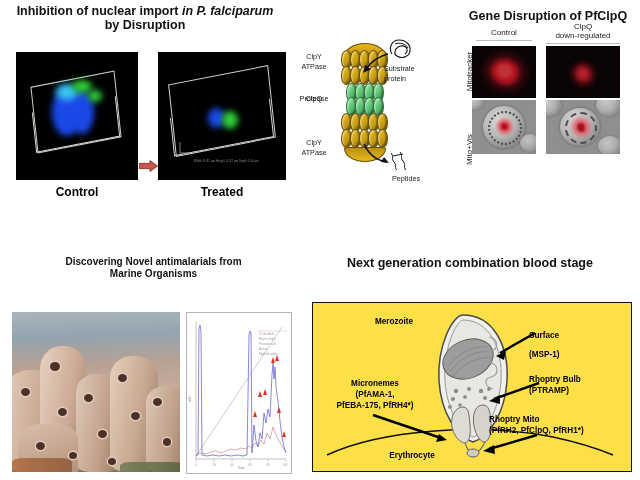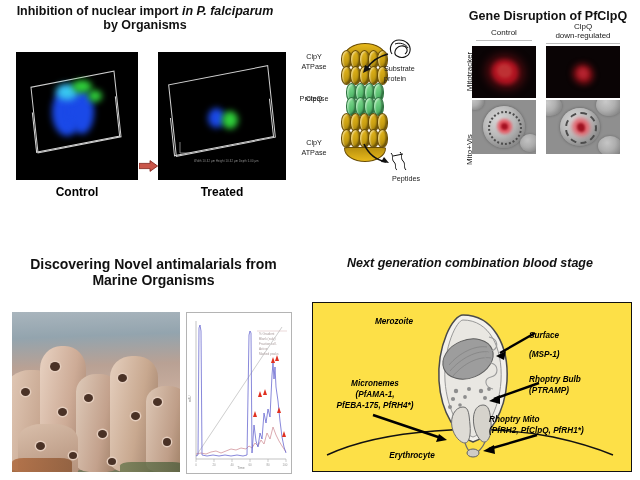--- a/index.html
+++ b/index.html
@@ -98,54 +98,54 @@
     position:absolute;border-radius:50%;
     background:radial-gradient(circle at 38% 34%, #d8d8d8 0%, #b9b9b9 42%, #8d8d8d 72%, #6f6f6f 100%);
     box-shadow:0 0 3px rgba(0,0,0,.35);
   }
   .rbc-ring{position:absolute;border-radius:50%;border:2.5px dotted #4c4c4c;}
   .gd-footer{position:absolute;font-size:9px;text-align:center;width:100%;color:#1a1a1a;}
   .underline-thin{position:absolute;height:1px;background:#bdbdbd;}
 
   
   #p-marine{left:0;top:250px;width:300px;height:230px;}
-  #p-marine .ptitle{font-size:14px;padding:6px 10px 0 17px;}
+  #p-marine .ptitle{font-size:10px;padding:6px 10px 0 17px;}
   .sponge{
     position:absolute;left:12px;top:62px;width:168px;height:160px;
     background:
       radial-gradient(circle at 18% 74%, #e8d3c4 0 10%, transparent 11%),
       radial-gradient(circle at 52% 58%, #e2cbbb 0 9%, transparent 10%),
       linear-gradient(178deg,#a9b5bd 0%,#93a4ae 16%,#b9a194 34%,#cbb0a0 55%,#b89a88 72%,#8e8a6f 88%,#6f7558 100%);
     overflow:hidden;
   }
   .tube{position:absolute;border-radius:46% 46% 30% 30%/18% 18% 10% 10%;}
   .ostium{position:absolute;border-radius:50%;background:#4a3226;box-shadow:0 0 0 1.4px #e4cdbd;}
   .chart-box{
     position:absolute;left:186px;top:62px;width:104px;height:160px;
     background:#fff;border:1px solid #b4b4b4;overflow:hidden;
   }
 
   
-  #p-vax{left:300px;top:250px;width:340px;height:230px;font-style:italic;}
+  #p-vax{left:300px;top:250px;width:340px;height:230px;}
   #p-vax .ptitle{font-size:12.5px;padding:6px 12px 0 12px;}
   .mero-box{
     position:absolute;left:12px;top:52px;width:318px;height:168px;
     background:#fde047;border:1.6px solid #111;overflow:hidden;
   }
   .mlabel{position:absolute;font-size:8.2px;font-weight:bold;text-align:center;line-height:1.22;color:#000;}
   @media print{body{-webkit-print-color-adjust:exact;}}
 </style>
 </head>
 <body>
 
 <div class="figure">
 
   <div class="panel" id="p-iverm">
     <div class="ptitle">
-      <span>Inhibition of nuclear import </span><span class="ital">in P. falciparum</span><span> by Organisms</span>
+      <span>Inhibition of nuclear import </span><span class="ital">in P. falciparum</span><span> by Disruption</span>
     </div>
 
     <div class="conf-row">
 
       <div class="conf-img control">
         <div class="cube" style="left:18px;top:26px;width:82px;height:66px;"></div>
         <div class="cube2" style="left:18px;top:52px;width:82px;height:40px;"></div>
         <div class="blob" style="left:36px;top:36px;width:30px;height:48px;background:#1a49e8;"></div>
         <div class="blob" style="left:54px;top:38px;width:24px;height:44px;background:#1a49e8;"></div>
         <div class="blob" style="left:40px;top:32px;width:22px;height:16px;background:#39c8f0;filter:blur(3.5px);"></div>

